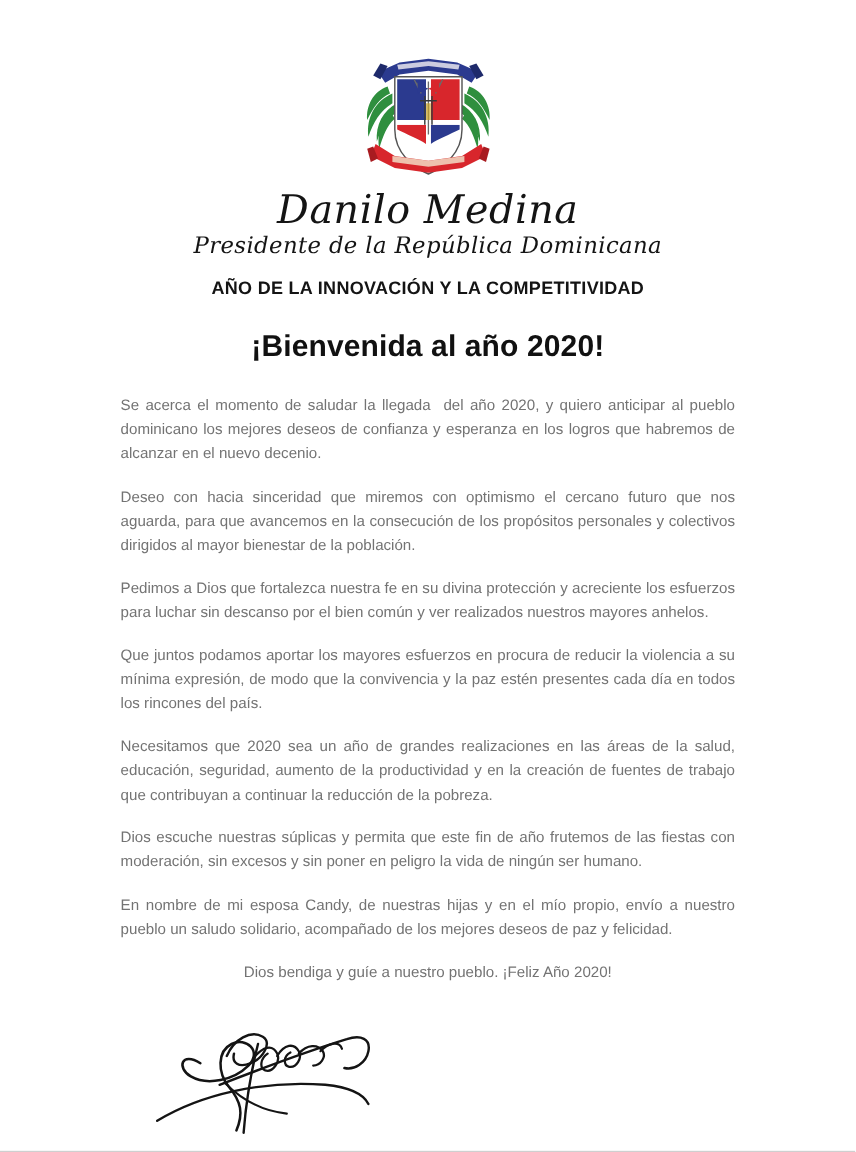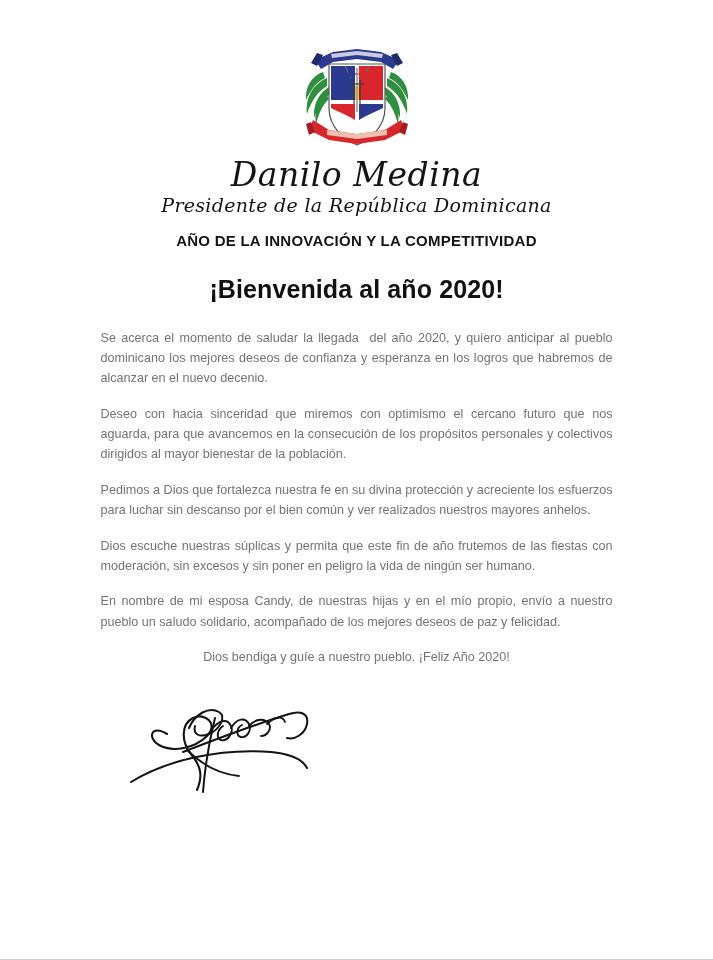--- a/index.html
+++ b/index.html
@@ -174,20 +174,22 @@
     <div class="title-script">Presidente de la República Dominicana</div>
     <div class="slogan">AÑO DE LA INNOVACIÓN Y LA COMPETITIVIDAD</div>
   </div>
 
   <div class="doc-title">¡Bienvenida al año 2020!</div>
 
   <div class="body-block">
     <p class="para">Se acerca el momento de saludar la llegada  del año 2020, y quiero anticipar al pueblo dominicano los mejores deseos de confianza y esperanza en los logros que habremos de alcanzar en el nuevo decenio.</p>
     <p class="para">Deseo con hacia sinceridad que miremos con optimismo el cercano futuro que nos aguarda, para que avancemos en la consecución de los propósitos personales y colectivos dirigidos al mayor bienestar de la población.</p>
     <p class="para">Pedimos a Dios que fortalezca nuestra fe en su divina protección y acreciente los esfuerzos para luchar sin descanso por el bien común y ver realizados nuestros mayores anhelos.</p>
+    <p class="para">Que juntos podamos aportar los mayores esfuerzos en procura de reducir la violencia a su mínima expresión, de modo que la convivencia y la paz estén presentes cada día en todos los rincones del país.</p>
+    <p class="para">Necesitamos que 2020 sea un año de grandes realizaciones en las áreas de la salud, educación, seguridad, aumento de la productividad y en la creación de fuentes de trabajo que contribuyan a continuar la reducción de la pobreza.</p>
     <p class="para">Dios escuche nuestras súplicas y permita que este fin de año frutemos de las fiestas con moderación, sin excesos y sin poner en peligro la vida de ningún ser humano.</p>
     <p class="para">En nombre de mi esposa Candy, de nuestras hijas y en el mío propio, envío a nuestro pueblo un saludo solidario, acompañado de los mejores deseos de paz y felicidad.</p>
     <p class="para last">Dios bendiga y guíe a nuestro pueblo. ¡Feliz Año 2020!</p>
 
     <div class="signature-area">
       <svg class="signature" width="230" height="105" viewBox="0 0 230 105" aria-hidden="true">
         <g fill="none" stroke="#141414" stroke-linecap="round" stroke-linejoin="round">
 
           <path d="M44 44 C28 34 24 48 36 55 C50 63 72 58 84 46 C96 34 82 22 70 28
                    C58 34 58 52 68 64 C78 76 80 86 74 100" stroke-width="2.1"></path>

